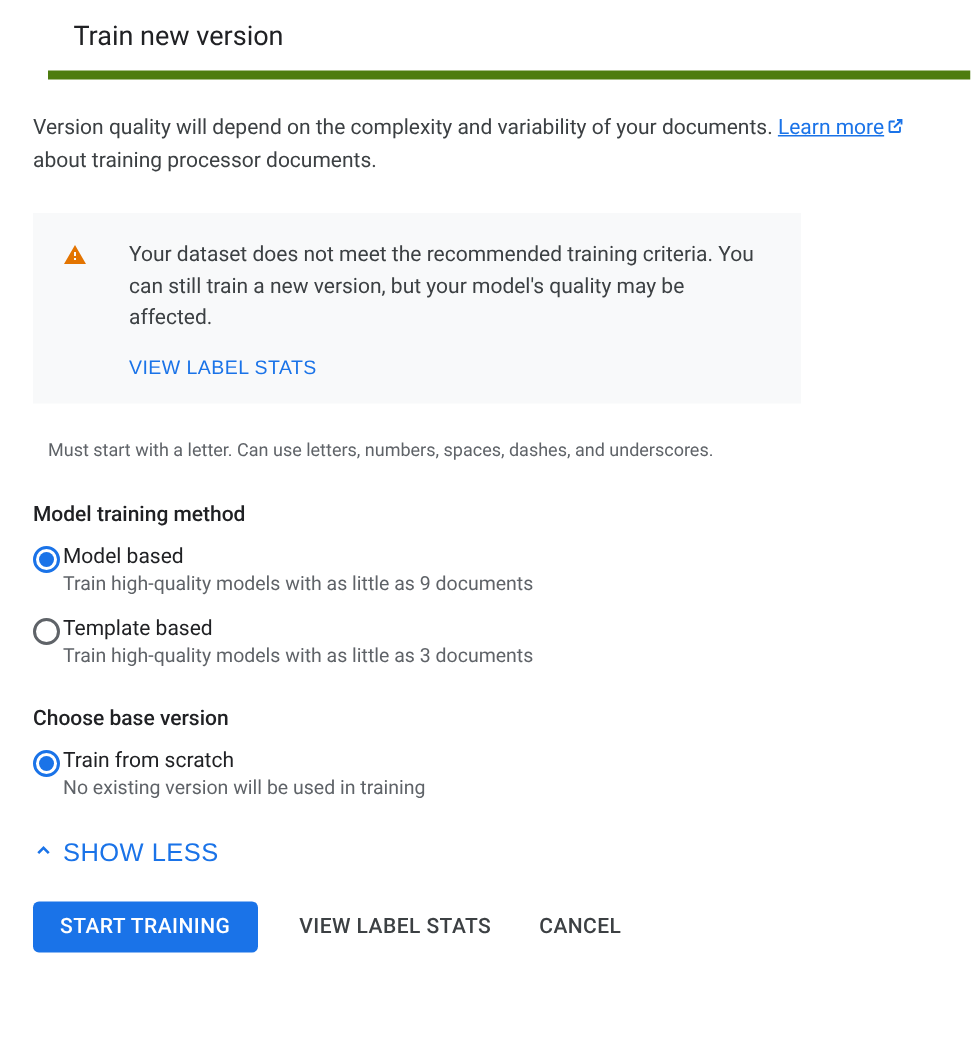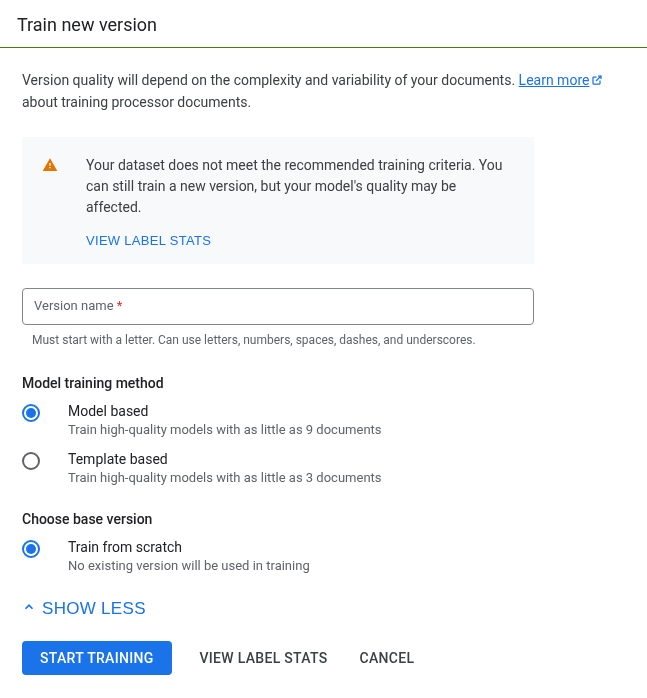--- a/index.html
+++ b/index.html
@@ -5,21 +5,22 @@
   * { box-sizing: border-box; margin: 0; padding: 0; }
   body {
     font-family: "Google Sans", Roboto, Arial, sans-serif;
     font-size: 14px;
     color: #202124;
     background: #fff;
     width: 647px;
   }
   .header {
     padding: 14px 17px 12px;
-    border-bottom: 1px solid #4d7c0f;
+    border-bottom: 6px solid #4d7c0f;
+    margin-left: 32px;
   }
   .header h1 {
     font-size: 18px;
     font-weight: 400;
     color: #202124;
   }
   .content {
     padding: 22px 22px 18px;
   }
   .intro {
@@ -92,21 +93,21 @@
     font-weight: 500;
     color: #202124;
     margin-bottom: 12px;
   }
   .radio-group {
     margin-bottom: 26px;
   }
   .radio-item {
     display: flex;
     align-items: flex-start;
-    gap: 28px;
+    gap: 2px;
     margin-bottom: 14px;
     cursor: pointer;
   }
   .radio {
     width: 18px;
     height: 18px;
     border-radius: 50%;
     border: 2px solid #5f6368;
     flex-shrink: 0;
     margin-top: 1px;
@@ -195,29 +196,20 @@
       <svg width="16" height="16" viewBox="0 0 24 24">
           <path fill="#e37400" d="M12 2L1 21h22L12 2zm1 15h-2v-2h2v2zm0-4h-2V9h2v4z"></path>
         </svg>
     </span>
     <div class="alert-body">
       <p class="alert-msg">Your dataset does not meet the recommended training criteria. You can still train a new version, but your model's quality may be affected.</p>
       <button class="alert-link">VIEW LABEL STATS</button>
     </div>
   </div>
 
-  <div class="field">
-    <div style="position:relative;">
-      <input type="text" class="text-input" id="vname" value="" style="">
-      <label for="vname" style="position:absolute;left:12px;top:10px;color:#5f6368;font-size:13px;pointer-events:none;">
-        <span>Version name</span>
-        <span class="req-star">*</span>
-      </label>
-    </div>
-  </div>
   <p class="helper">Must start with a letter. Can use letters, numbers, spaces, dashes, and underscores.</p>
 
   <p class="section-title">Model training method</p>
   <div class="radio-group">
     <div class="radio-item">
       <span class="radio checked"></span>
       <div class="radio-body">
         <div class="radio-label">Model based</div>
         <div class="radio-desc">Train high-quality models with as little as 9 documents</div>
       </div>

